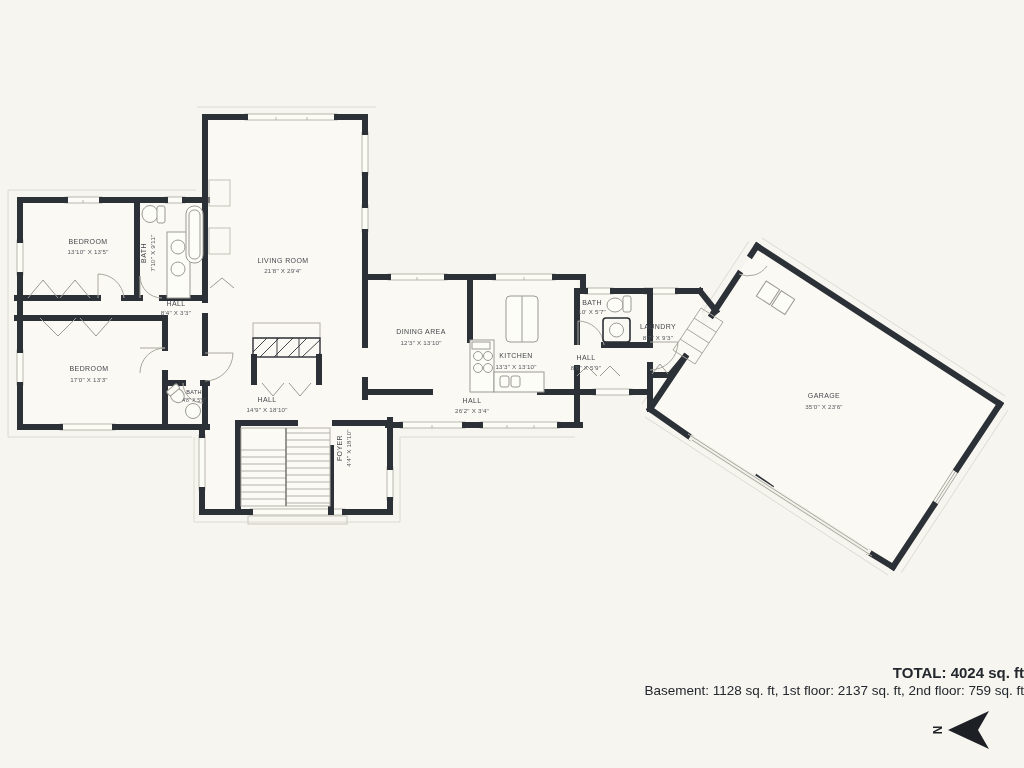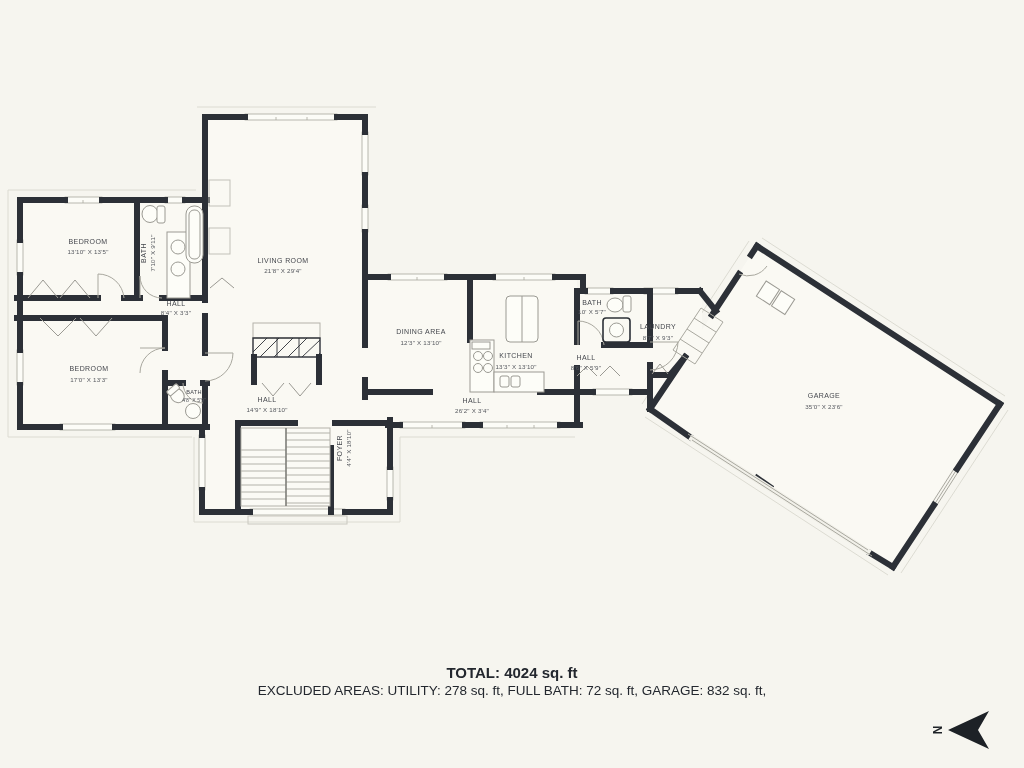--- a/index.html
+++ b/index.html
@@ -1,19 +1,19 @@
 <!DOCTYPE html>
 <html><head>
 <meta charset="utf-8">
 <style>
   html,body{margin:0;padding:0;}
   body{width:1024px;height:768px;overflow:hidden;background:#f6f5ef;font-family:"Liberation Sans",sans-serif;}
   #stage{position:relative;width:1024px;height:768px;background:#f6f5ef;}
   #plan-svg{position:absolute;left:0;top:0;}
-  .summary{position:absolute;left:0;top:664px;width:1024px;text-align:center;color:#23272e;}
+  .summary{position:absolute;left:0;top:664px;width:1024px;text-align:right;color:#23272e;}
   .summary .total{font-size:15px;font-weight:bold;line-height:18px;}
   .summary .line{font-size:13.5px;line-height:17px;}
   text{font-family:"Liberation Sans",sans-serif;}
   .room-name{font-size:7px;fill:#44474d;letter-spacing:.4px;}
   .room-dims{font-size:6.2px;fill:#55585e;letter-spacing:.2px;}
   .room-name-sm{font-size:5.6px;fill:#44474d;letter-spacing:.2px;}
   .room-dims-sm{font-size:5.2px;fill:#55585e;}
 </style>
 </head>
 <body>
@@ -253,16 +253,16 @@
   </g>
 
   <g>
     <polygon points="948,730 989,711 978,730 989,749" fill="#1d2126"></polygon>
     <text x="938" y="734" transform="rotate(-90 938 730)" font-size="12" font-weight="bold" fill="#1d2126" text-anchor="middle">N</text>
   </g>
 </svg>
 
 <div class="summary">
   <div class="total">TOTAL: 4024 sq. ft</div>
-  <div class="line">EXCLUDED AREAS: UTILITY: 278 sq. ft, FULL BATH: 72 sq. ft, GARAGE: 832 sq. ft,</div>
+  <div class="line">Basement: 1128 sq. ft, 1st floor: 2137 sq. ft, 2nd floor: 759 sq. ft</div>
 </div>
 
 </div>
 
 </body></html>

